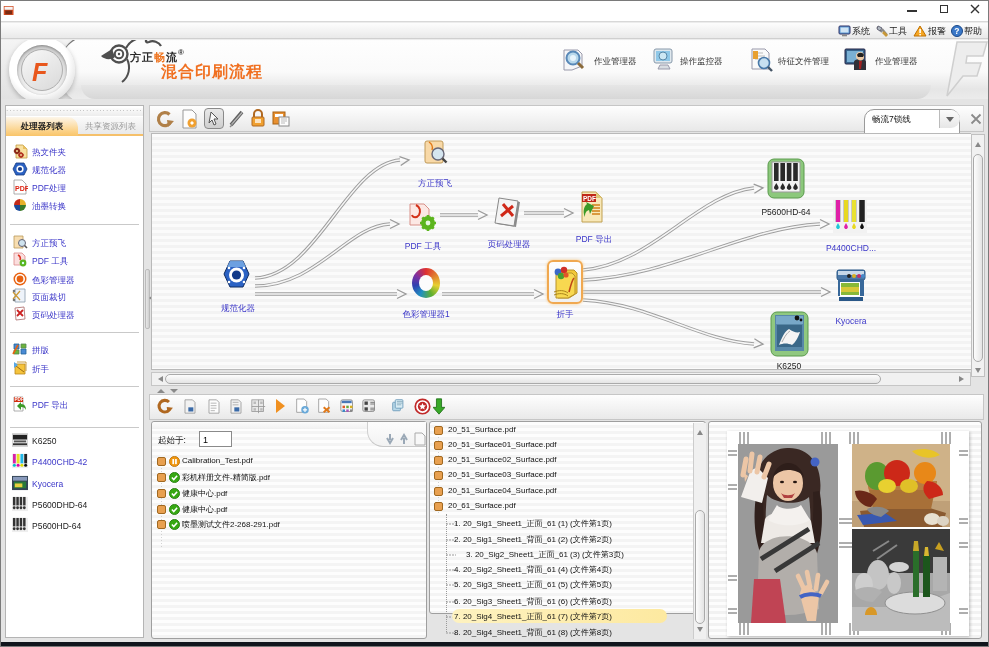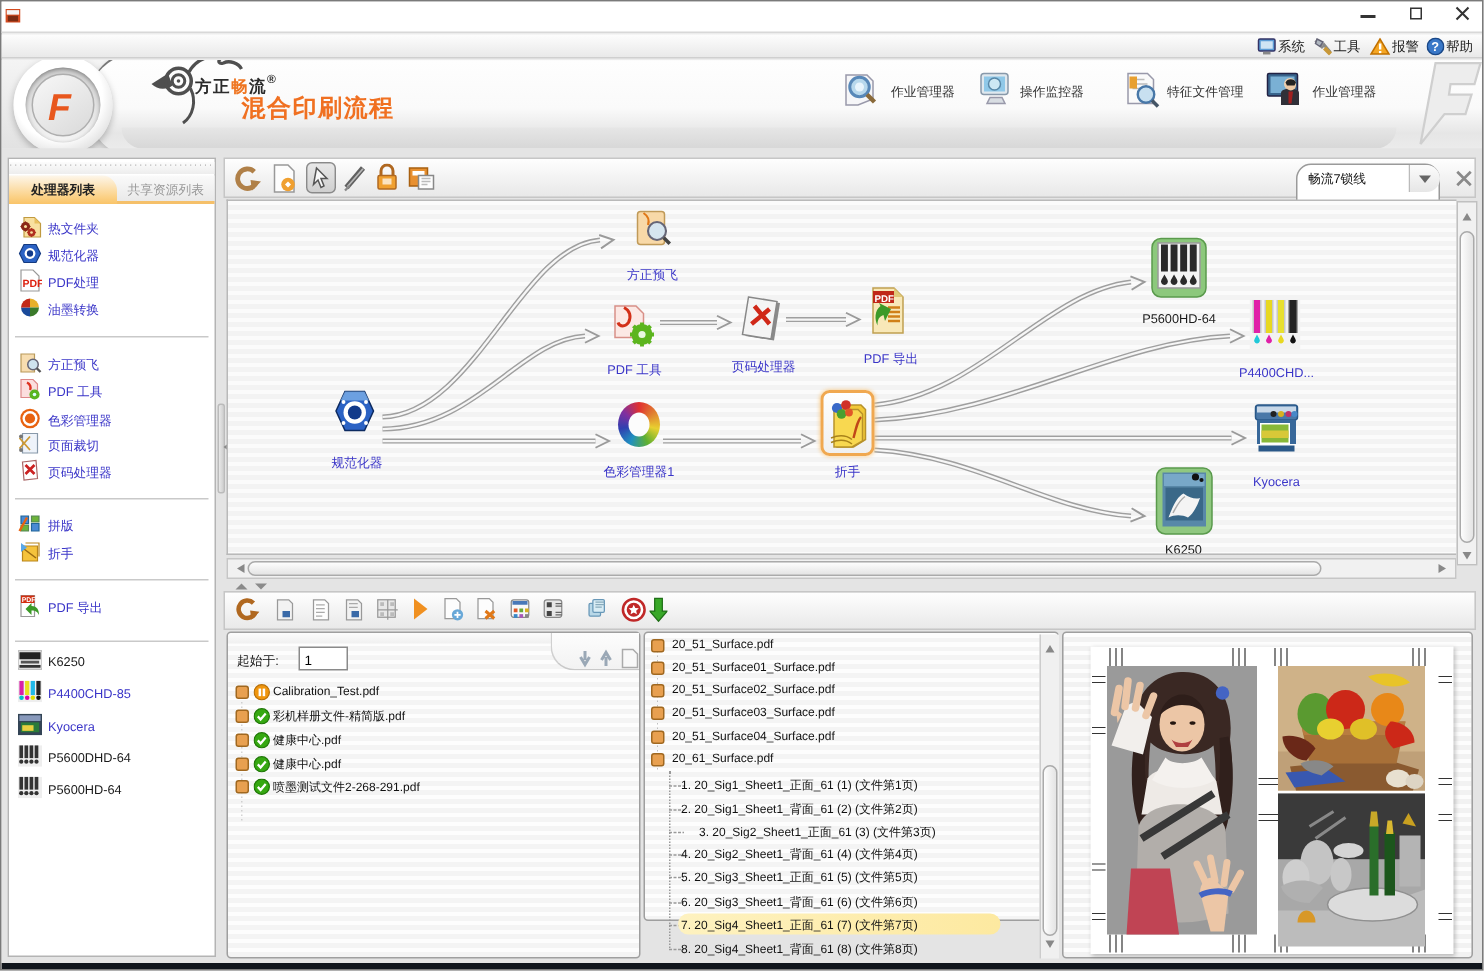--- a/index.html
+++ b/index.html
@@ -312,21 +312,21 @@
           <rect x="0" y="0" width="17" height="15" fill="#eee"></rect>
           <rect x="1" y="0" width="3" height="10" fill="#d820a8"></rect>
           <rect x="5" y="0" width="3" height="10" fill="#e8e020"></rect>
           <rect x="9" y="0" width="3" height="10" fill="#20b8e8"></rect>
           <rect x="13" y="0" width="3" height="10" fill="#222"></rect>
           <circle cx="2.5" cy="12" r="1.6" fill="#0bc"></circle>
           <circle cx="6.5" cy="12" r="1.6" fill="#d0a"></circle>
           <circle cx="10.5" cy="12" r="1.6" fill="#dd0"></circle>
           <circle cx="14.5" cy="12" r="1.6" fill="#111"></circle>
         </svg>
-        <span class="tx">P4400CHD-85</span>
+        <span class="tx">P4400CHD-42</span>
       </div>
     <div class="abs sitem" style="top:369px;">
         <svg class="ic" viewBox="0 0 17 15">
           <rect x="0" y="0" width="17" height="15" fill="#345"></rect>
           <rect x="1" y="1" width="15" height="4" fill="#89b"></rect>
           <rect x="2" y="6" width="13" height="7" fill="#2a7a3a"></rect>
           <rect x="3" y="8" width="8" height="4" fill="#e8d040"></rect>
         </svg>
         <span class="tx">Kyocera</span>
       </div>

